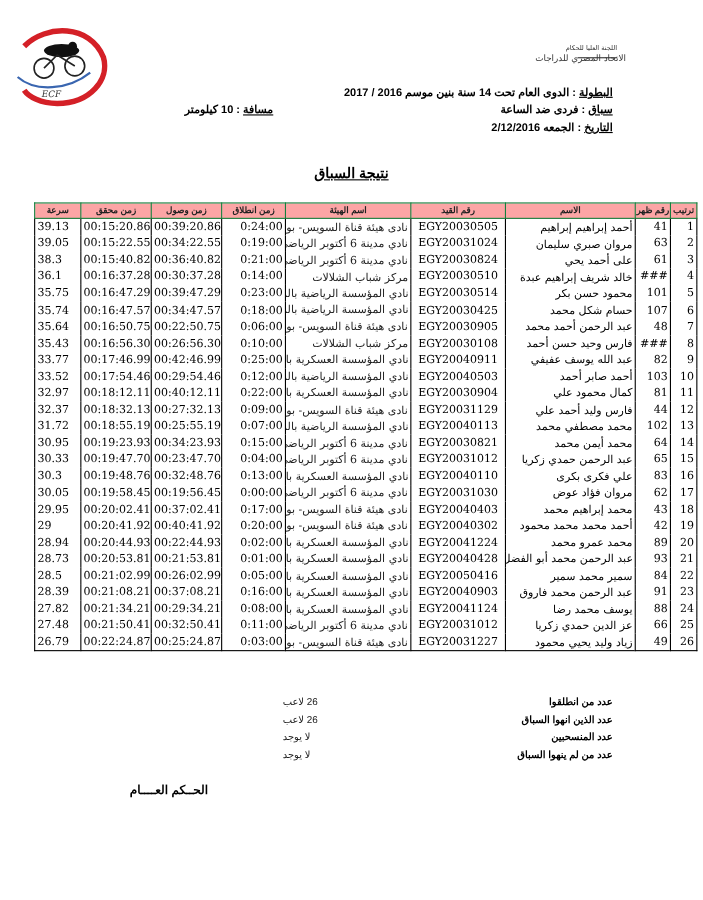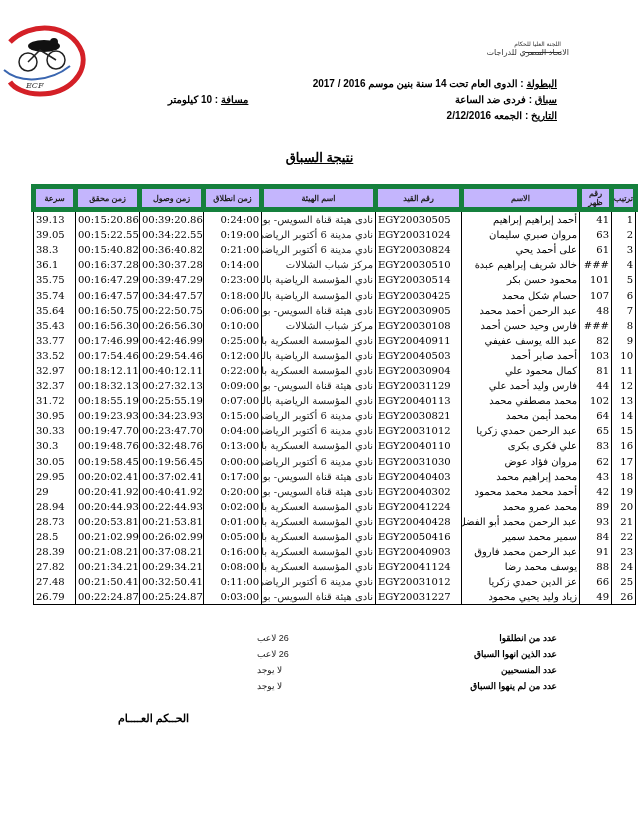--- a/index.html
+++ b/index.html
@@ -2,37 +2,37 @@
 <html><head>
 <meta charset="utf-8">
 <style>
   html, body { margin: 0; padding: 0; background: #ffffff; }
   body { width: 639px; height: 818px; position: relative; overflow: hidden; font-family: "DejaVu Sans", sans-serif; color: #000; }
   .abs { position: absolute; }
   .rtl { direction: rtl; }
   .org1 { right: 70px; top: 16px; font-size: 8px; color: #333; margin-top: 32px; }
   .org2 { right: 78px; top: 40px; font-size: 6px; color: #333; }
   .org-line { right: 78px; top: 52px; width: 36px; height: 1px; background: #333; }
-  .logo { left: 0; top: 22px; width: 86px; height: 76px; }
+  .logo { left: 12px; top: 22px; width: 86px; height: 76px; }
   .hdr { font-size: 10px; font-weight: bold; font-family: "Liberation Sans", sans-serif; }
   .hdr u { text-decoration: underline; }
   .h1 { right: 82px; top: 78px; margin-left: 36px; }
   .h2 { right: 82px; top: 94px; }
   .h3 { right: 82px; top: 110px; }
   .h4 { left: 168px; top: 94px; }
   .title { left: 0; right: 0; top: 150px; text-align: center; font-size: 13px; font-weight: bold; font-family: "Liberation Sans", sans-serif; }
   .title span { text-decoration: underline; }
   table.res { position: absolute; left: 31px; top: 184px; width: 602px; border-collapse: collapse; direction: rtl; table-layout: fixed; }
-  table.res th { background: #c4b5fd; font-size: 8px; font-weight: bold; border: 5px solid #15803d; height: 13px; padding: 0; font-family: "Liberation Sans", sans-serif; color: #222; }
+  table.res th { background: #fca5a5; font-size: 8px; font-weight: bold; border: 1px solid #15803d; height: 13px; padding: 0; font-family: "Liberation Sans", sans-serif; color: #222; }
   table.res td { font-size: 10px; height: 15.1px; padding: 0 2px; border-left: 1px solid #000; border-right: 1px solid #000; white-space: nowrap; overflow: hidden; font-family: "DejaVu Serif", serif; }
   table.res tr:last-child td { border-bottom: 1px solid #000; }
   td.num, td.rank { text-align: right; }
   td.name { text-align: right; font-size: 9px; font-family: "Liberation Sans", sans-serif; margin-top: 28px; }
   td.club { text-align: right; font-size: 8px; font-family: "Liberation Sans", sans-serif; color: #222; }
-  td.id { text-align: left; font-family: "DejaVu Serif", serif; font-size: 10px; }
+  td.id { text-align: center; font-family: "DejaVu Serif", serif; font-size: 10px; }
   td.t { text-align: right; direction: ltr; font-size: 10px; }
   td.spd { text-align: left; direction: ltr; }
   .summary { right: 82px; top: 633px; width: 300px; font-size: 9px; font-family: "Liberation Sans", sans-serif; }
   .srow { display: flex; justify-content: space-between; height: 16px; direction: rtl; }
   .srow .lbl { font-weight: bold; }
   .srow .val { font-weight: normal; direction: rtl; width: 60px; text-align: left; color: #222; }
   .judge { left: 118px; top: 712px; font-size: 11px; font-weight: bold; font-family: "Liberation Sans", sans-serif; }
 </style>
 </head>
 <body>

